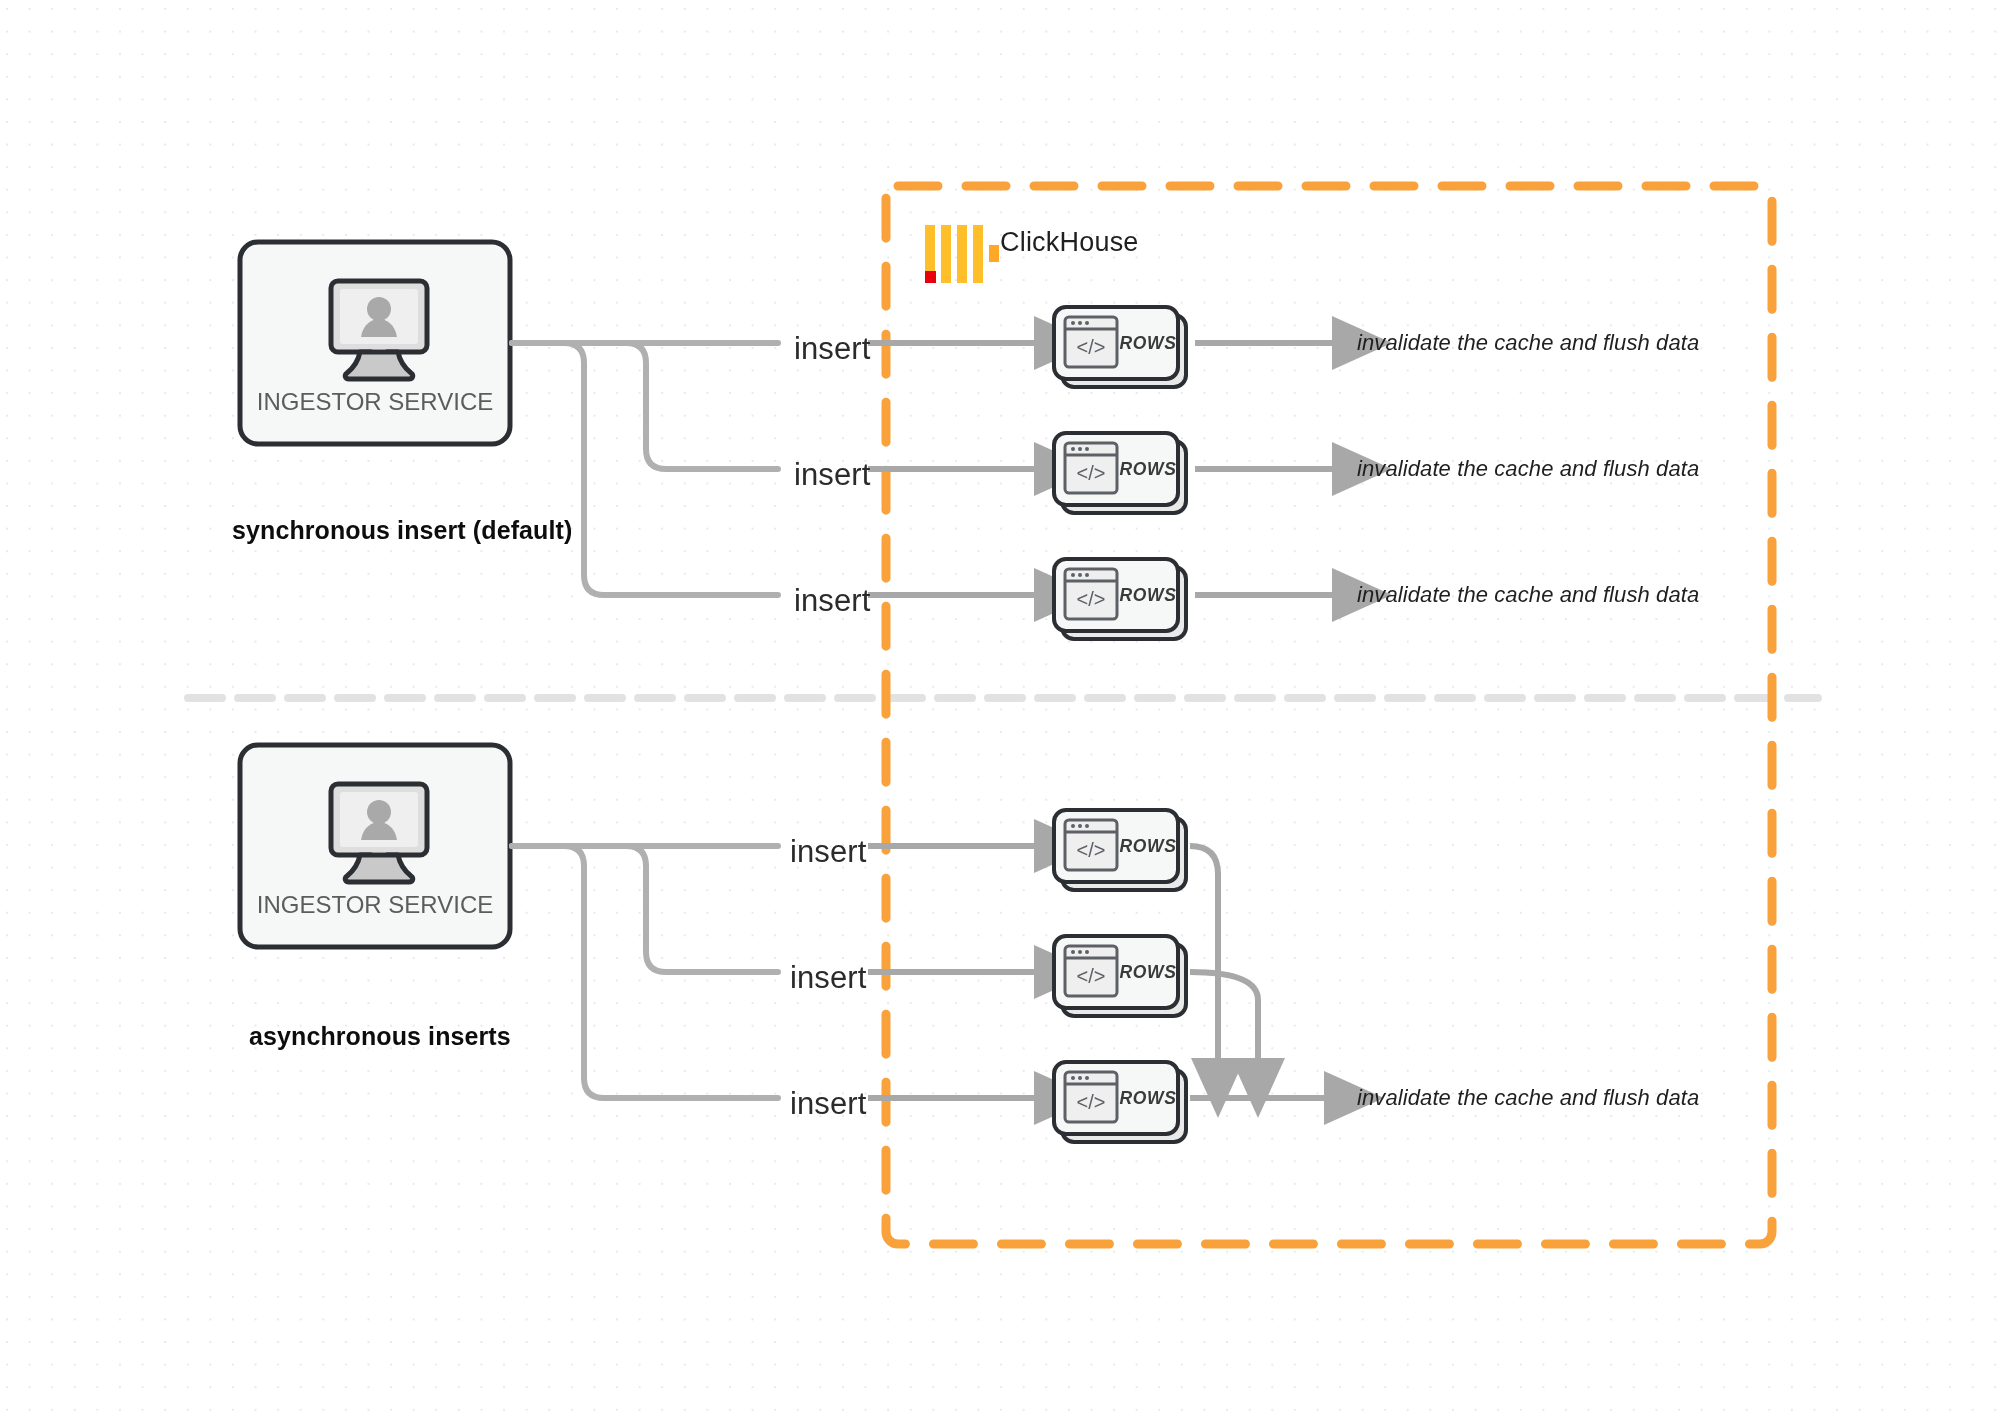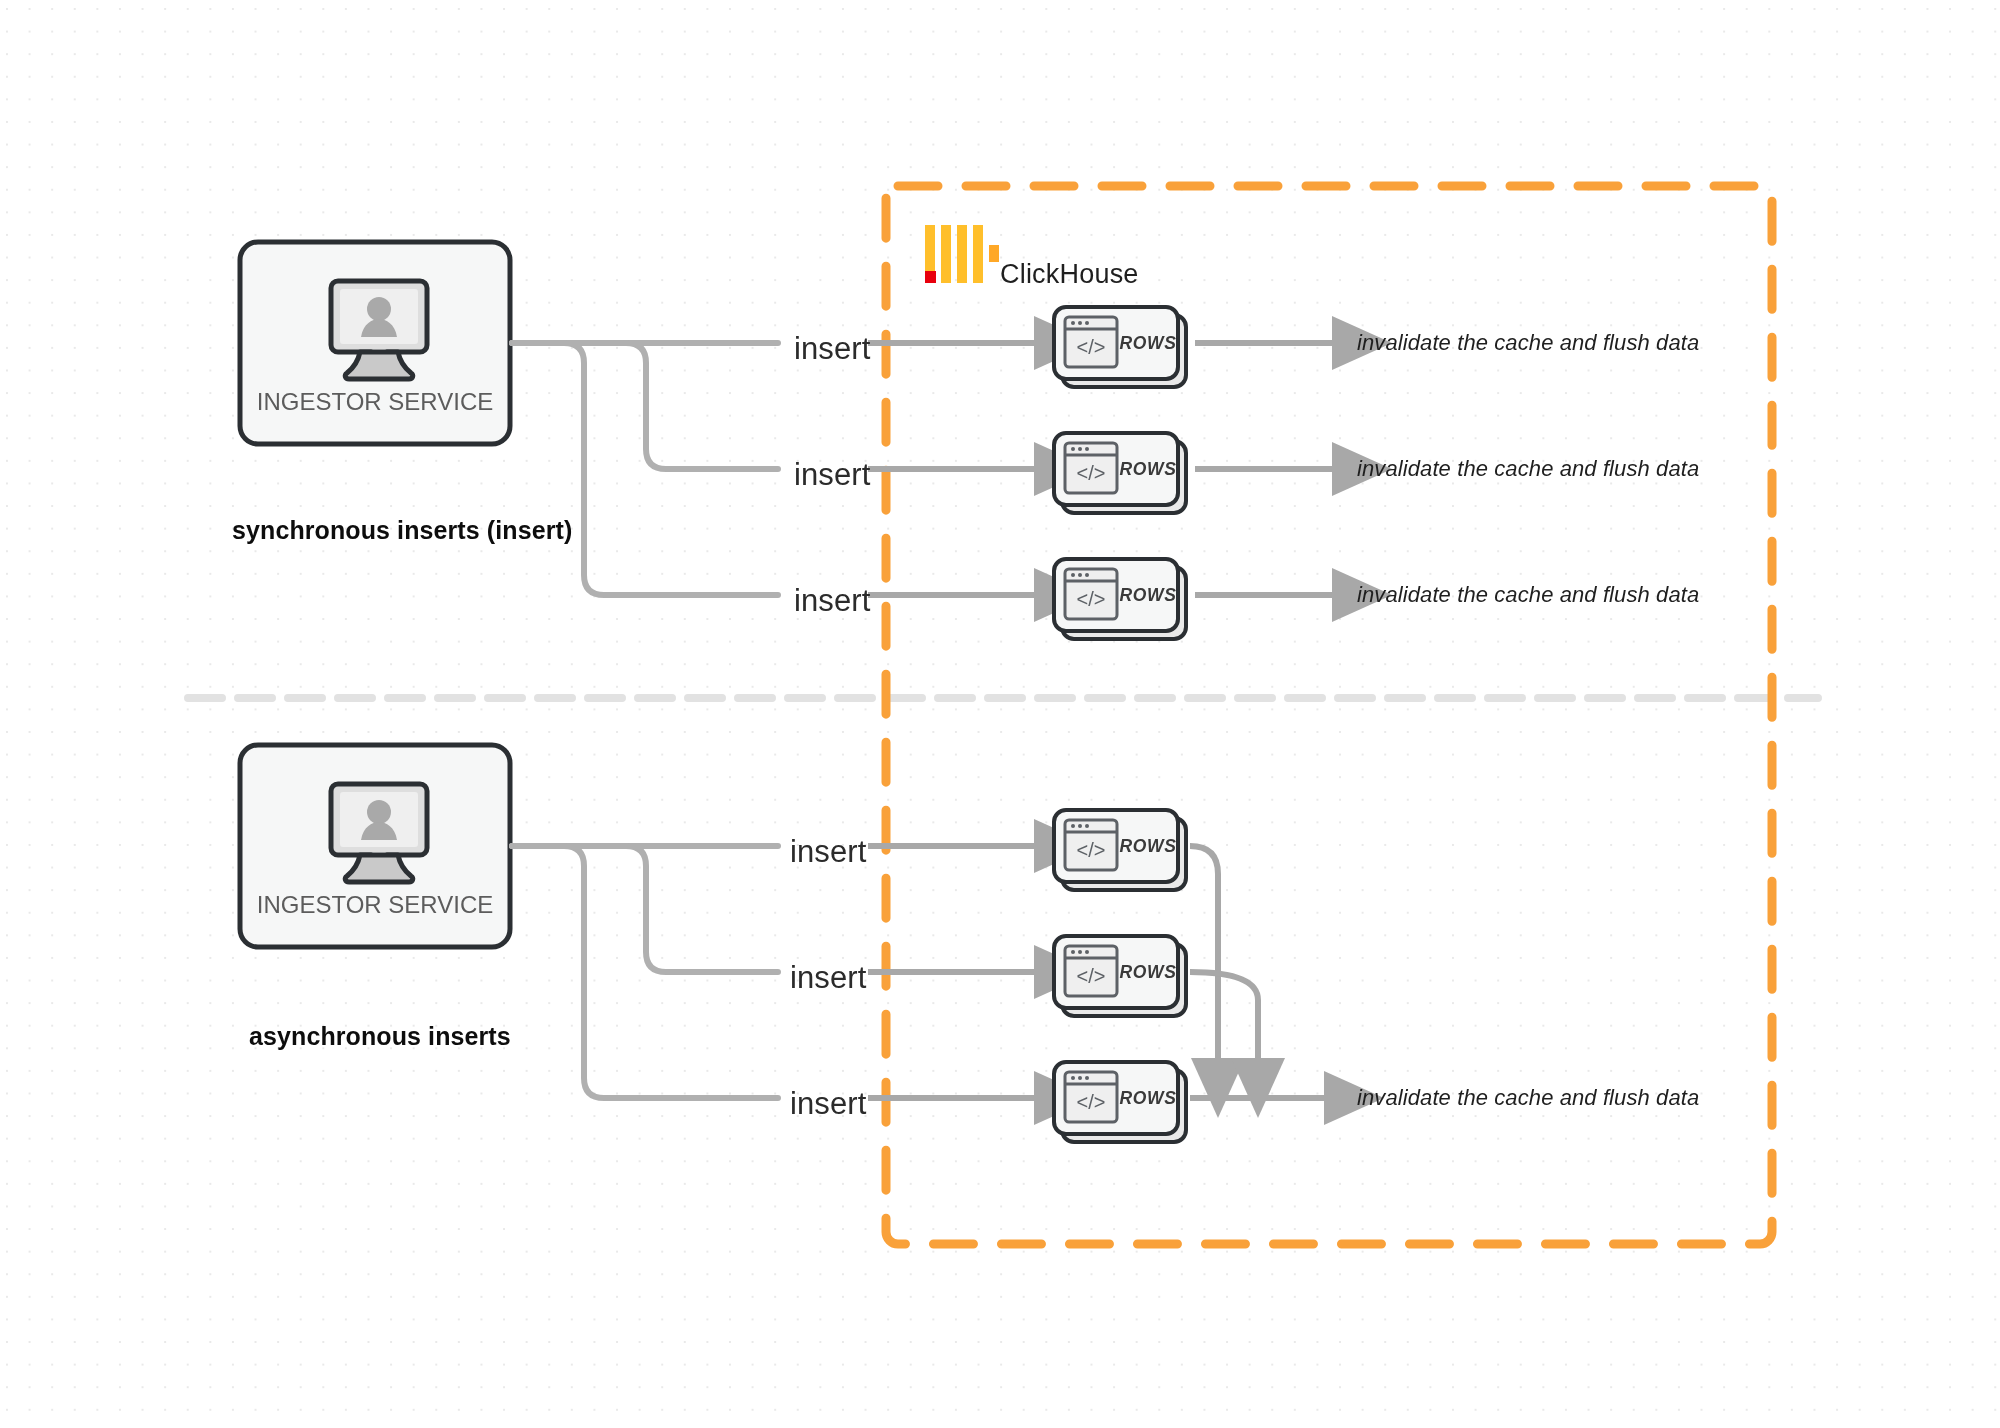--- a/index.html
+++ b/index.html
@@ -230,23 +230,23 @@
     <g>
       <rect x="925" y="225" width="10" height="58" fill="#ffbf2b"></rect>
       <rect x="941" y="225" width="10" height="58" fill="#ffbf2b"></rect>
       <rect x="957" y="225" width="10" height="58" fill="#ffbf2b"></rect>
       <rect x="973" y="225" width="10" height="58" fill="#ffbf2b"></rect>
       <rect x="925" y="271" width="11" height="12" fill="#e8000d"></rect>
       <rect x="989" y="245" width="10" height="17" fill="#ffa827"></rect>
     </g>
   </svg>
 
-  <div class="txt label-clickhouse" style="left:1000px; top:227px;margin-top:32px;">ClickHouse</div>
-
-  <div class="txt label-mode" style="left:232px; top:516px;">synchronous inserts (insert)</div>
+  <div class="txt label-clickhouse" style="left:1000px; top:227px;">ClickHouse</div>
+
+  <div class="txt label-mode" style="left:232px; top:516px;">synchronous insert (default)</div>
   <div class="txt label-mode" style="left:249px; top:1022px;">asynchronous inserts</div>
 
   <div class="txt label-insert" style="left:794px; top:331px;">insert</div>
   <div class="txt label-insert" style="left:794px; top:457px;">insert</div>
   <div class="txt label-insert" style="left:794px; top:583px;">insert</div>
 
   <div class="txt label-insert" style="left:790px; top:834px;">insert</div>
   <div class="txt label-insert" style="left:790px; top:960px;">insert</div>
   <div class="txt label-insert" style="left:790px; top:1086px;">insert</div>
 

